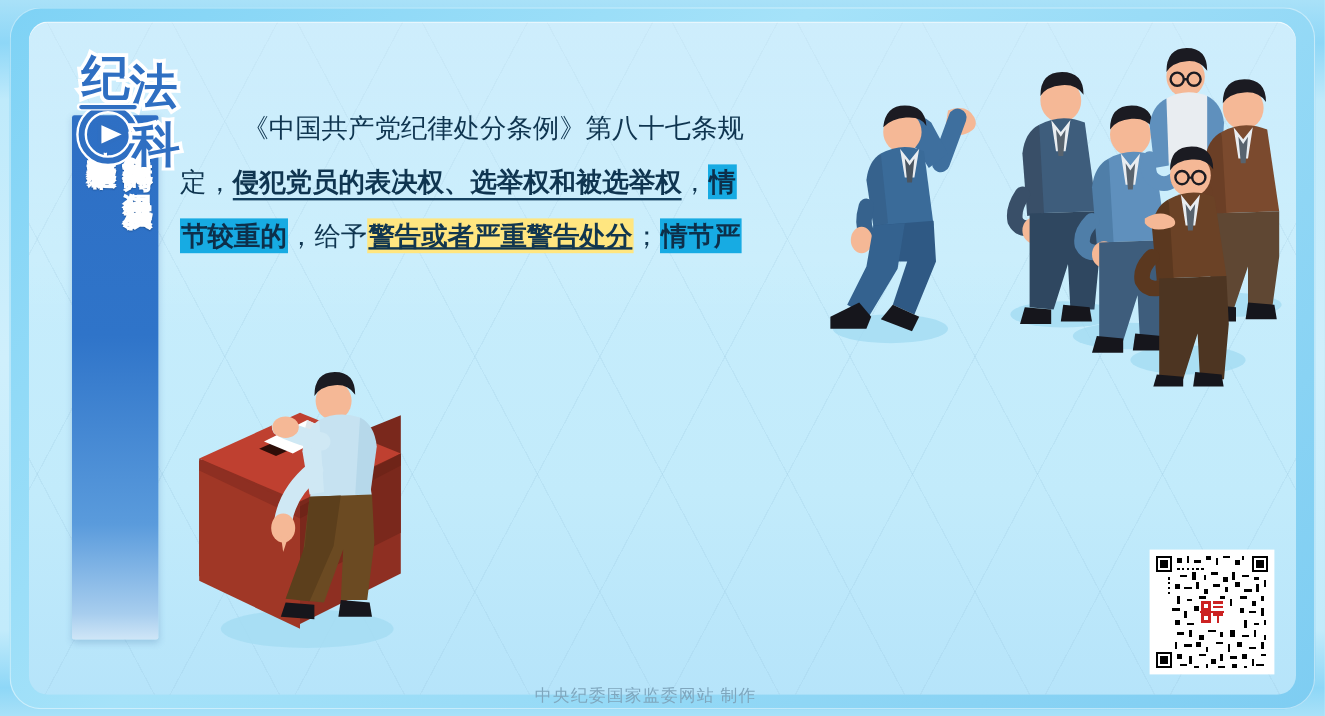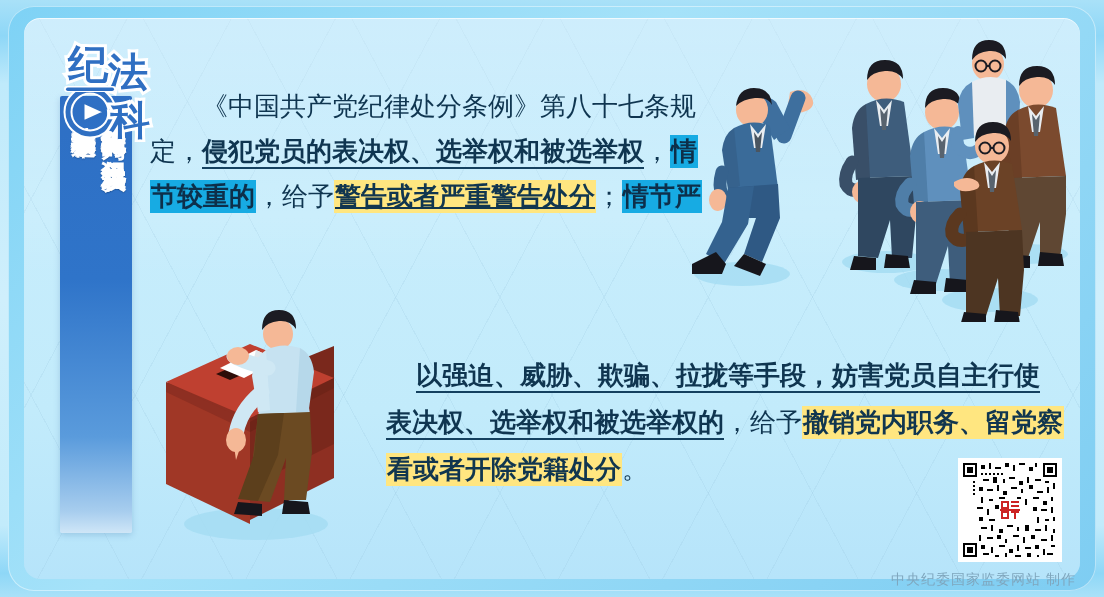--- a/index.html
+++ b/index.html
@@ -47,41 +47,41 @@
     color:#ffffff;font-weight:bold;
     font-family:"Liberation Serif","DejaVu Serif",serif;
     font-size:25px;line-height:30px;letter-spacing:1px;
     text-shadow:0 1px 1px rgba(20,60,110,.35);
     white-space:nowrap;
   }
 
   
   .copy{position:absolute;z-index:15;color:#0f3550;
     font-family:"Liberation Serif","DejaVu Serif",serif;}
-  #para1{left:150px;top:84px;width:530px;font-size:26px;line-height:45px;}
+  #para1{left:150px;top:84px;width:530px;font-size:22px;line-height:45px;}
   #para2{left:386px;top:352px;width:612px;font-size:26px;line-height:47px;}
   .ln{white-space:nowrap;display:block;height:45px;}
   #para2 .ln{height:47px;}
   .ind{display:inline-block;width:52px;}
   .ind2{display:inline-block;width:30px;}
   .u{font-weight:bold;border-bottom:2px solid #14405f;padding-bottom:1px;text-align:center;}
   .hl-c{background:#17abe3;color:#0d2f4a;font-weight:bold;padding:2px 1px;}
   .hl-y{background:#ffe680;color:#11364f;font-weight:bold;padding:2px 1px;text-decoration:underline;}
   .hl-yu{background:#ffe680;color:#11364f;font-weight:bold;padding:2px 1px;}
 
   
   .people{position:absolute;right:6px;top:22px;width:408px;height:300px;z-index:10;}
   .ballot{position:absolute;left:150px;top:296px;width:216px;height:266px;z-index:10;}
 
   
   .qr{position:absolute;left:958px;top:458px;width:104px;height:104px;z-index:20;background:#fff;padding:3px;box-sizing:border-box;}
   .qr svg{display:block;}
 
   
-  .footer{position:absolute;left:0;right:28px;bottom:8px;text-align:right;
+  .footer{position:absolute;left:0;right:28px;bottom:8px;text-align:center;
     font-family:"Liberation Sans","DejaVu Sans",sans-serif;
     font-size:14px;color:#7fa6bd;letter-spacing:1px;z-index:25;}
 </style>
 </head>
 <body>
 
 <div id="stage">
   <div class="frame-outer"></div>
   <div class="frame-inner">
     <div class="sheen"></div>
@@ -272,31 +272,20 @@
       <span class="ind"></span><span>《中国共产党纪律处分条例》第八十七条规</span>
     </span>
     <span class="ln">
       <span>定，</span><span class="u">侵犯党员的表决权、选举权和被选举权</span><span>，</span><span class="hl-c">情</span>
     </span>
     <span class="ln">
       <span class="hl-c">节较重的</span><span>，给予</span><span class="hl-y">警告或者严重警告处分</span><span>；</span><span class="hl-c">情节严</span>
     </span>
   </div>
 
-  <div class="copy" id="para2">
-    <span class="ln">
-      <span class="ind2"></span><span class="u">以强迫、威胁、欺骗、拉拢等手段，妨害党员自主行使</span>
-    </span>
-    <span class="ln">
-      <span class="u">表决权、选举权和被选举权的</span><span>，给予</span><span class="hl-yu">撤销党内职务、留党察</span>
-    </span>
-    <span class="ln">
-      <span class="hl-yu">看或者开除党籍处分</span><span>。</span>
-    </span>
-  </div>
 
   <div class="qr">
     <svg width="98" height="98" viewBox="0 0 49 49" shape-rendering="crispEdges" aria-hidden="true">
       <rect width="49" height="49" fill="#ffffff"></rect>
       <g fill="#000000">
 
         <rect x="1" y="1" width="7" height="1"></rect>
           <rect x="1" y="7" width="7" height="1"></rect>
         <rect x="1" y="1" width="1" height="7"></rect>
           <rect x="7" y="1" width="1" height="7"></rect>

